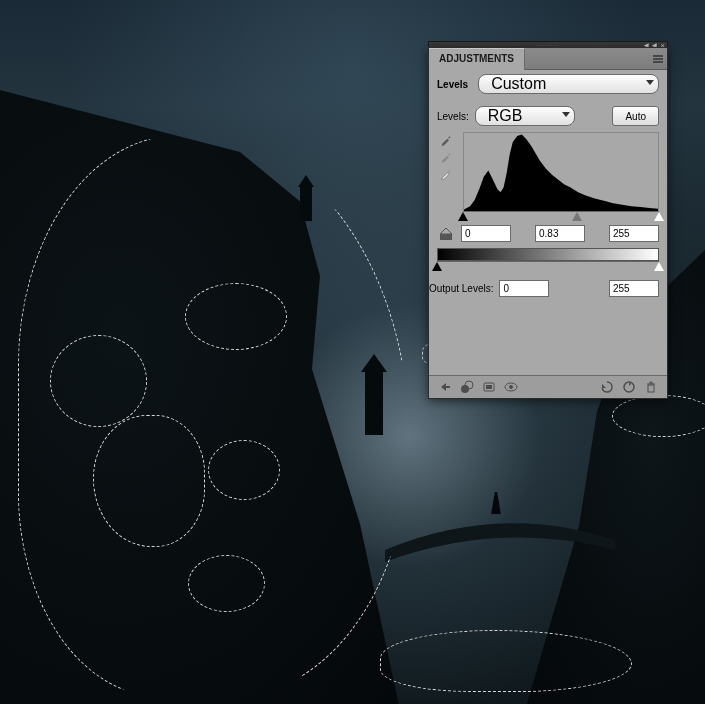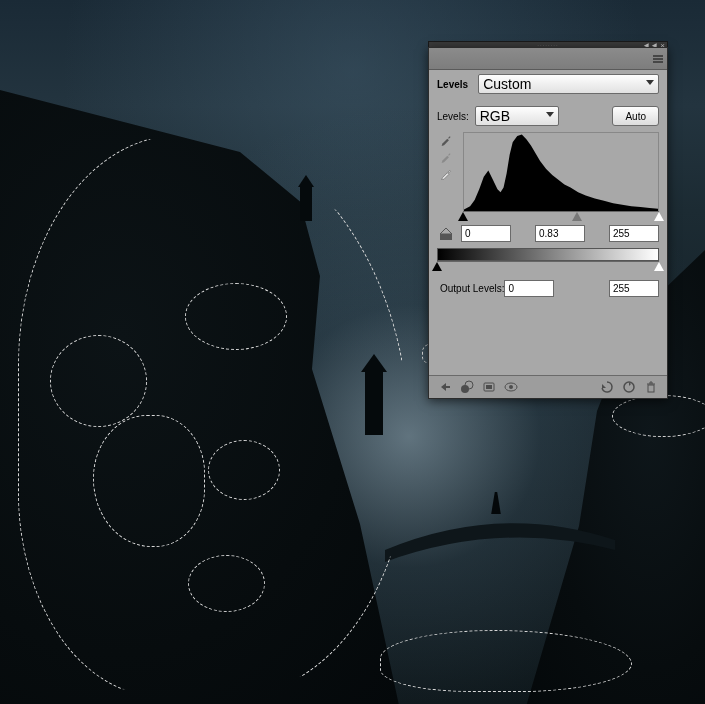--- a/index.html
+++ b/index.html
@@ -42,21 +42,21 @@
   .panel{position:absolute;left:428px;top:47px;width:238px;height:350px;background:#a8a8a8;border:1px solid #2c2c2c;box-shadow:0 2px 10px rgba(0,0,0,0.6);}
   .panel-grip{position:absolute;left:428px;top:41px;width:238px;height:7px;background:#3a3a3a;border:1px solid #1a1a1a;border-bottom:none;}
   .grip-dots{position:absolute;left:50%;top:1px;transform:translateX(-50%);color:#888;font-size:6px;letter-spacing:1px;}
   .grip-ctl{position:absolute;right:2px;top:-1px;color:#ccc;font-size:8px;}
   .tabbar{height:21px;background:linear-gradient(#8b8b8b,#7d7d7d);border-bottom:1px solid #5a5a5a;display:flex;}
   .tab{padding:4px 10px 0 10px;height:17px;font-weight:bold;font-size:10px;color:#1a1a1a;background:#a8a8a8;border-right:1px solid #6a6a6a;border-top:1px solid #c8c8c8;}
   .tab-menu{margin-left:auto;width:18px;display:flex;align-items:center;justify-content:center;color:#333;}
   .tab-menu svg{width:10px;height:8px;}
   .row{display:flex;align-items:center;padding:4px 8px;font-size:10px;}
   .row label{margin-right:6px;}
-  .select{height:18px;background:linear-gradient(#fefefe,#e1e1e1);border:1px solid #6b6b6b;border-radius:2px;display:flex;align-items:center;padding:0 4px;font-size:14px;position:relative;}
+  .select{height:18px;background:linear-gradient(#fefefe,#e1e1e1);border:1px solid #6b6b6b;border-radius:8px;display:flex;align-items:center;padding:0 12px;font-size:16px;position:relative;}
   .select .caret{position:absolute;right:4px;top:5px;border-left:4px solid transparent;border-right:4px solid transparent;border-top:5px solid #333;}
   .preset-select{flex:1;margin-left:4px;}
   .channel-select{width:74px;}
   .btn{height:18px;background:linear-gradient(#fdfdfd,#dcdcdc);border:1px solid #6b6b6b;border-radius:3px;padding:0 12px;font-size:10px;display:flex;align-items:center;}
   .auto-btn{margin-left:auto;}
   .eyedroppers{display:flex;flex-direction:column;gap:3px;padding:2px 0 0 8px;float:left;}
   .eyedropper{width:18px;height:14px;display:flex;align-items:center;justify-content:center;opacity:0.6;}
   .eyedropper svg{width:13px;height:13px;}
   .histo-wrap{margin:2px 8px 0 34px;}
   .histo{height:78px;background:#a8a8a8;border:1px solid #888;border-bottom:none;position:relative;overflow:hidden;}
@@ -64,21 +64,21 @@
   .slider-track{height:10px;border-top:1px solid #666;position:relative;margin:0 0 3px 0;}
   .tri{position:absolute;top:0;width:0;height:0;border-left:5px solid transparent;border-right:5px solid transparent;}
   .tri.black{border-bottom:9px solid #000;}
   .tri.gray{border-bottom:9px solid #777;}
   .tri.white{border-bottom:9px solid #fff;}
   .tri.white:after{content:"";position:absolute;left:-5px;top:0;border-left:5px solid transparent;border-right:5px solid transparent;border-bottom:9px solid transparent;}
   .input-row{display:flex;align-items:center;margin:1px 8px 4px 8px;gap:4px;}
   .numfield{width:42px;height:15px;background:#fff;border:1px solid #6a6a6a;font-size:10px;padding:0 3px;display:flex;align-items:center;}
   .spacer{flex:1;}
   .gradient-bar{height:11px;margin:6px 8px 0 8px;background:linear-gradient(90deg,#000,#fff);border:1px solid #555;position:relative;}
-  .out-row{display:flex;align-items:center;margin:8px 8px 0 11px;font-size:10px;}
+  .out-row{display:flex;align-items:center;margin:8px 8px 0 0;font-size:10px;gap:6px;}
   .panel-footer{position:absolute;left:0;right:0;bottom:0;height:22px;background:#9d9d9d;border-top:1px solid #6a6a6a;display:flex;align-items:center;padding:0 6px;gap:2px;}
   .ficon{width:20px;height:16px;display:flex;align-items:center;justify-content:center;opacity:0.75;}
   .ficon svg{width:14px;height:14px;}
   .panel-footer .spacer{flex:1;}
   .clip-icon{width:18px;height:16px;display:flex;align-items:center;justify-content:center;margin-right:2px;}
   .clip-icon svg{width:14px;height:14px;opacity:0.7;}
 </style>
 </head>
 <body>
 
@@ -106,20 +106,21 @@
 </div>
 
 <div class="panel-grip">
   <span class="grip-dots">::::::::</span>
   <span class="grip-ctl">◄◄ ×</span>
 </div>
 
 <div class="panel">
 
   <div class="tabbar">
+    <div class="tab">ADJUSTMENTS</div>
     <div class="tab-menu">
       <svg viewBox="0 0 10 8">
           <path d="M0 1h10M0 4h10M0 7h10" stroke="#333" stroke-width="1.4"></path>
         </svg>
     </div>
   </div>
 
   <div class="row">
     <label style="font-weight:bold">Levels</label>
     <div class="select preset-select">

